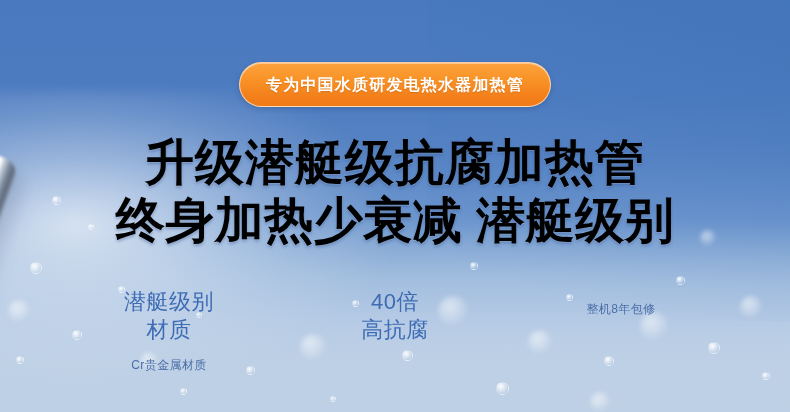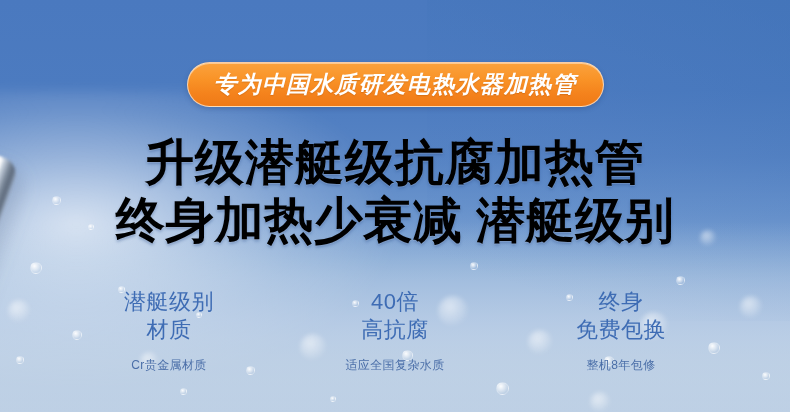--- a/index.html
+++ b/index.html
@@ -179,27 +179,26 @@
         #fba23d 0%,
         #f99327 38%,
         #f4821c 72%,
         #ef7a16 100%);
     border: 1.5px solid rgba(255,255,255,0.62);
     box-shadow: 0 2px 5px rgba(30,60,110,0.28),
                 inset 0 1px 0 rgba(255,255,255,0.42);
   }
   .badge-text {
     color: #ffffff;
-    font-size: 23px;
+    font-size: 16px;
     font-weight: bold;
     letter-spacing: 1.2px;
     line-height: 1;
     white-space: nowrap;
     text-shadow: 0 1px 1px rgba(170,80,10,0.35);
-    font-style: italic;
   }
 
   
   .headline {
     position: absolute;
     top: 137px;
     left: 0;
     right: 0;
     text-align: center;
   }
@@ -310,24 +309,21 @@
 
       <div class="feature">
         <div class="feature-title">潜艇级别
 材质</div>
         <div class="feature-sub">Cr贵金属材质</div>
       </div>
 
       <div class="feature">
         <div class="feature-title">40倍
 高抗腐</div>
-        <div class="feature-sub">适应全国复杂水质</div>
       </div>
 
       <div class="feature">
-        <div class="feature-title">终身
-免费包换</div>
         <div class="feature-sub">整机8年包修</div>
       </div>
 
     </div>
   </div>
 </div>
 
 </body></html>

